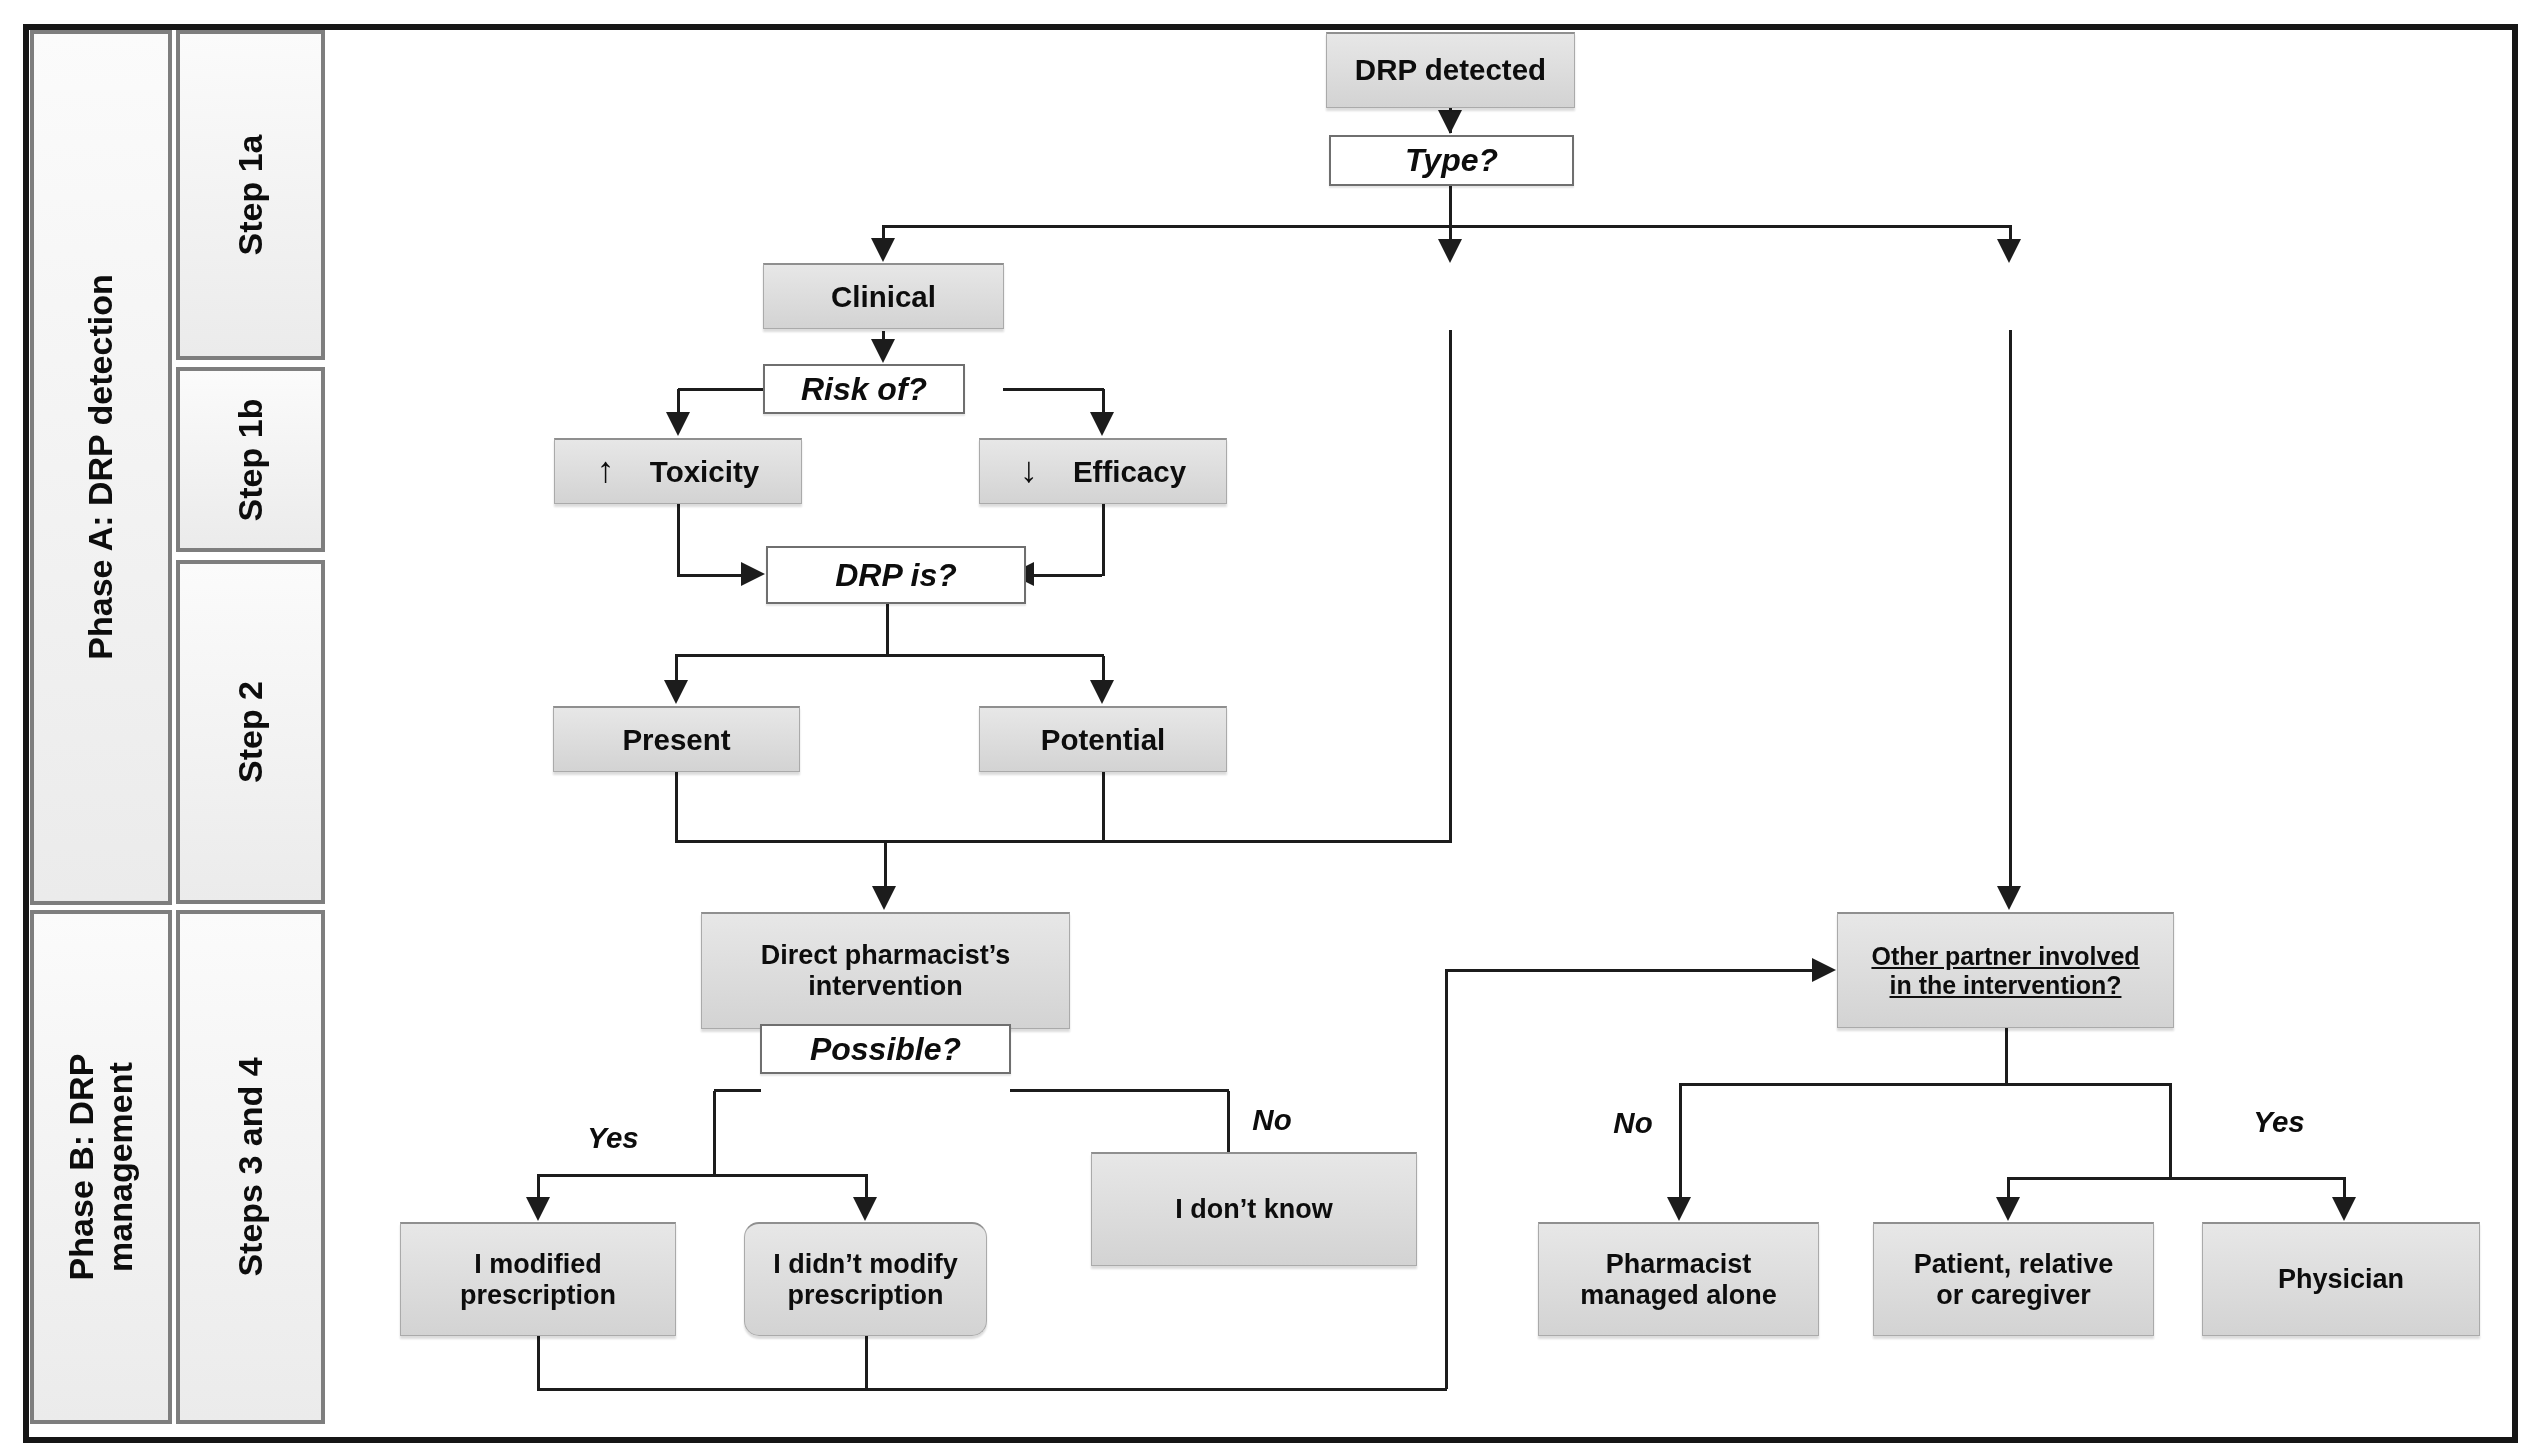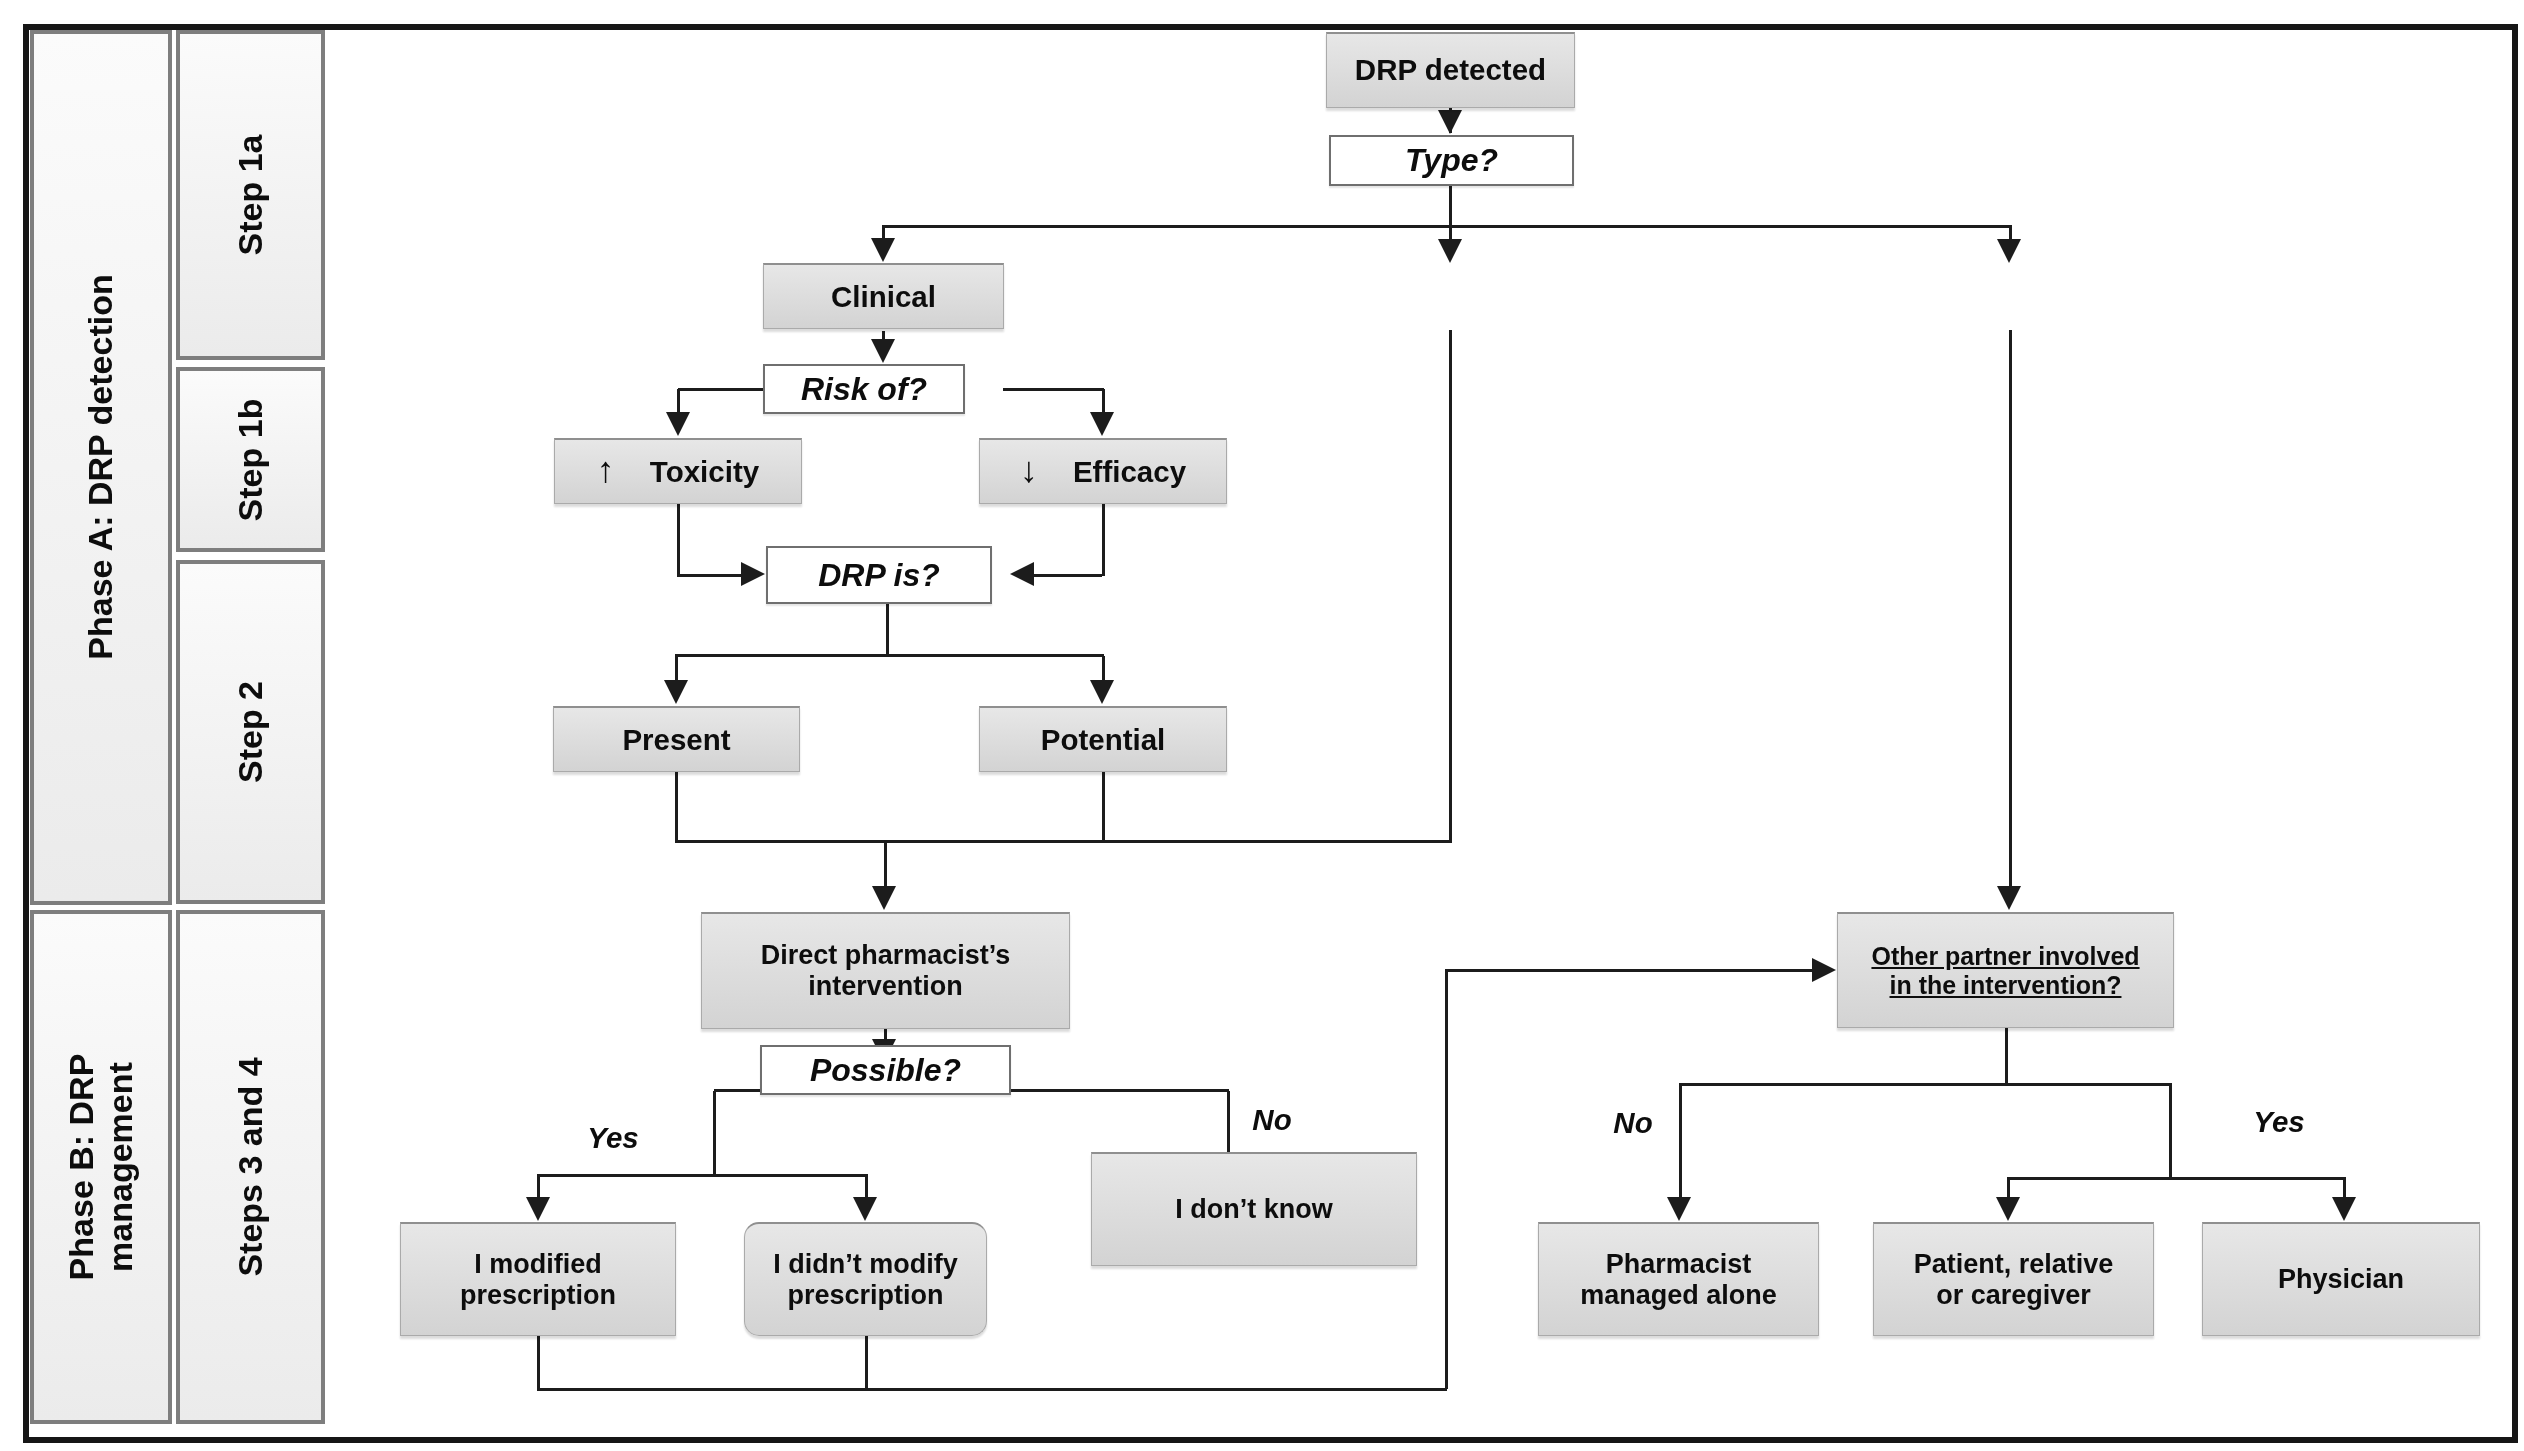--- a/index.html
+++ b/index.html
@@ -126,26 +126,26 @@
   <div class="node g" style="left:763px;top:263px;width:241px;height:66px;">Clinical</div>
   <div class="node w" style="left:763px;top:364px;width:202px;height:50px;">Risk of?</div>
   <div class="node g" style="left:554px;top:438px;width:248px;height:66px;">
     <span class="updown">↑</span>
     <span>Toxicity</span>
   </div>
   <div class="node g" style="left:979px;top:438px;width:248px;height:66px;">
     <span class="updown">↓</span>
     <span>Efficacy</span>
   </div>
-  <div class="node w" style="left:766px;top:546px;width:226px;height:58px;">DRP is?</div>
+  <div class="node w" style="left:766px;top:546px;width:260px;height:58px;">DRP is?</div>
   <div class="node g" style="left:553px;top:706px;width:247px;height:66px;">Present</div>
   <div class="node g" style="left:979px;top:706px;width:248px;height:66px;">Potential</div>
   <div class="node g fs40" style="left:701px;top:912px;width:369px;height:117px;">Direct pharmacist’s
 intervention</div>
-  <div class="node w" style="left:760px;top:1045px;width:251px;height:50px;">Possible?</div>
+  <div class="node w" style="left:760px;top:1024px;width:251px;height:50px;">Possible?</div>
   <div class="node g fs40" style="left:400px;top:1222px;width:276px;height:114px;">I modified
 prescription</div>
   <div class="node g fs40" style="left:744px;top:1222px;width:243px;height:114px;border-radius:15px;">I didn’t modify
 prescription</div>
   <div class="node g fs40" style="left:1091px;top:1152px;width:326px;height:114px;">I don’t know</div>
   <div class="node g fs37" style="left:1837px;top:912px;width:337px;height:116px;">Other partner involved
 in the intervention?</div>
   <div class="node g fs40" style="left:1538px;top:1222px;width:281px;height:114px;">Pharmacist
 managed alone</div>
   <div class="node g fs40" style="left:1873px;top:1222px;width:281px;height:114px;">Patient, relative

